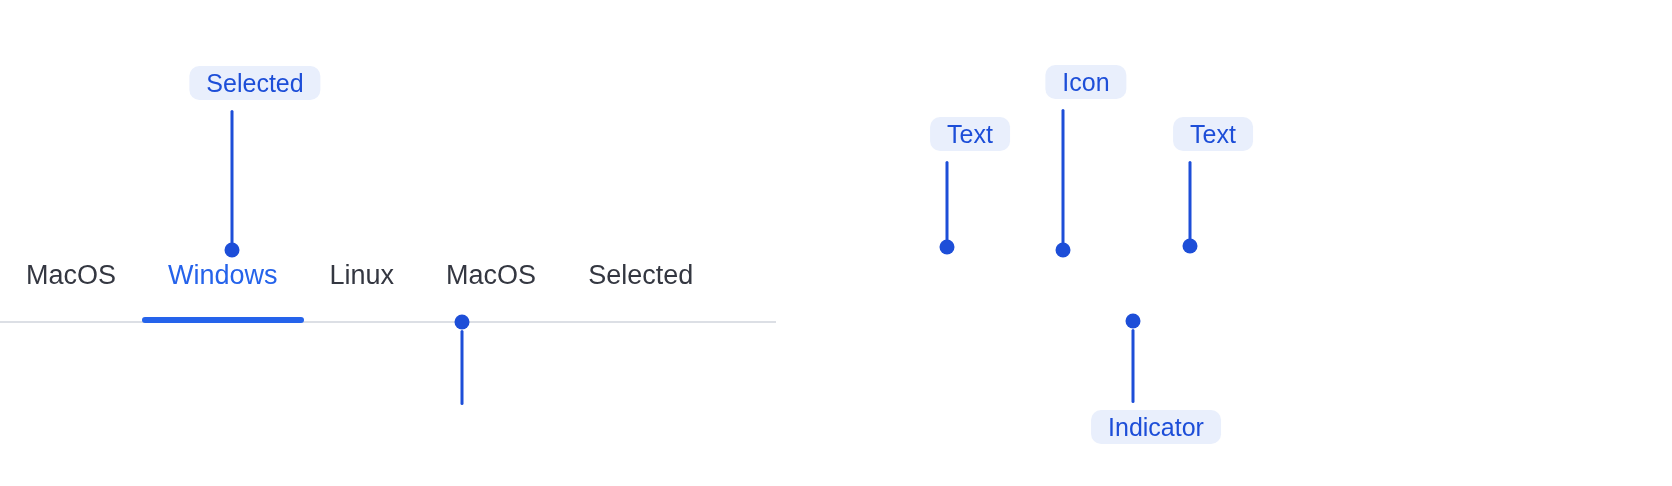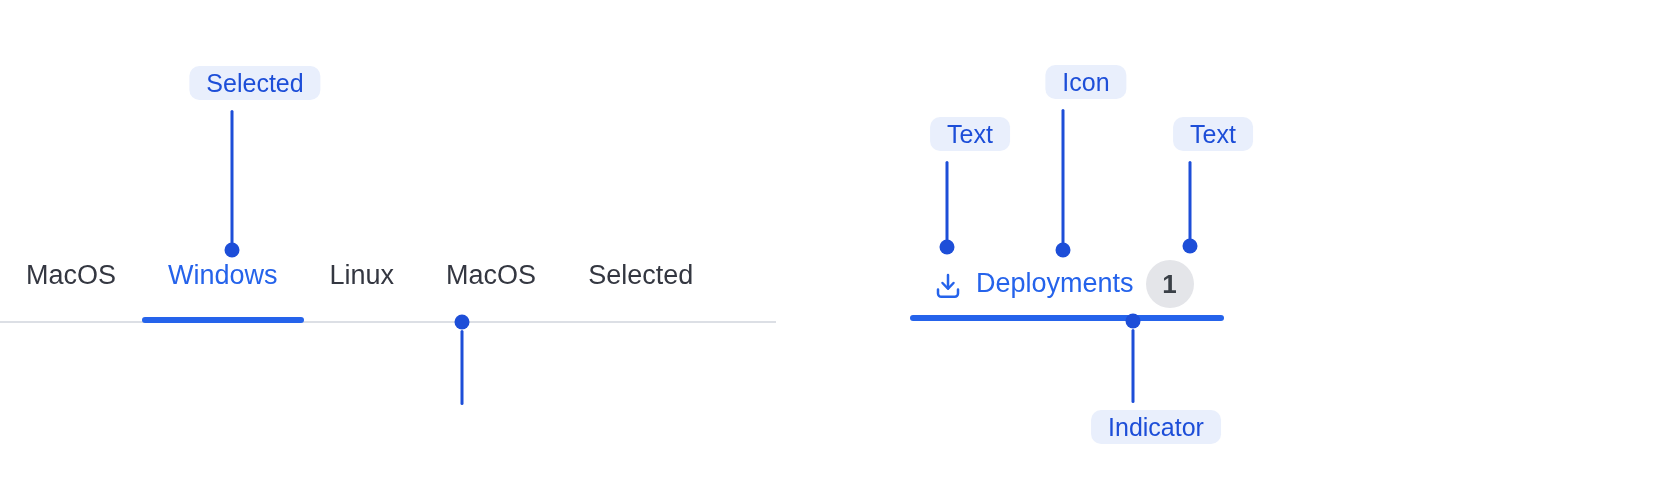--- a/index.html
+++ b/index.html
@@ -136,29 +136,20 @@
       <span class="tab-label">Linux</span>
     </div>
     <div class="tab">
       <span class="tab-label">MacOS</span>
     </div>
     <div class="tab">
       <span class="tab-label">Selected</span>
     </div>
   </div>
 
-  <div class="anatomy-tab">
-    <svg class="dl-icon" viewBox="0 0 24 24" fill="none" stroke="#2563eb" stroke-width="2" stroke-linecap="round" stroke-linejoin="round">
-      <path d="M12 3.2 V 13.8"></path>
-      <path d="M7.6 9.6 L12 14.2 L16.4 9.6"></path>
-      <path d="M4 14.8 v3.2 a2.6 2.6 0 0 0 2.6 2.6 h10.8 a2.6 2.6 0 0 0 2.6 -2.6 v-3.2"></path>
-    </svg>
-    <span class="tab-label">Deployments</span>
-    <span class="count-badge">1</span>
-  </div>
 
   <div class="pill" style="left:232px; top:66px;">Selected</div>
   <div class="vline" style="left:232px; top:110px; height:134px;"></div>
   <div class="dot" style="left:232px; top:250px;"></div>
 
   <div class="dot" style="left:462px; top:322px;"></div>
   <div class="vline" style="left:462px; top:330px; height:75px;"></div>
 
   <div class="pill" style="left:947px; top:117px;">Text</div>
   <div class="vline" style="left:947px; top:161px; height:80px;"></div>

